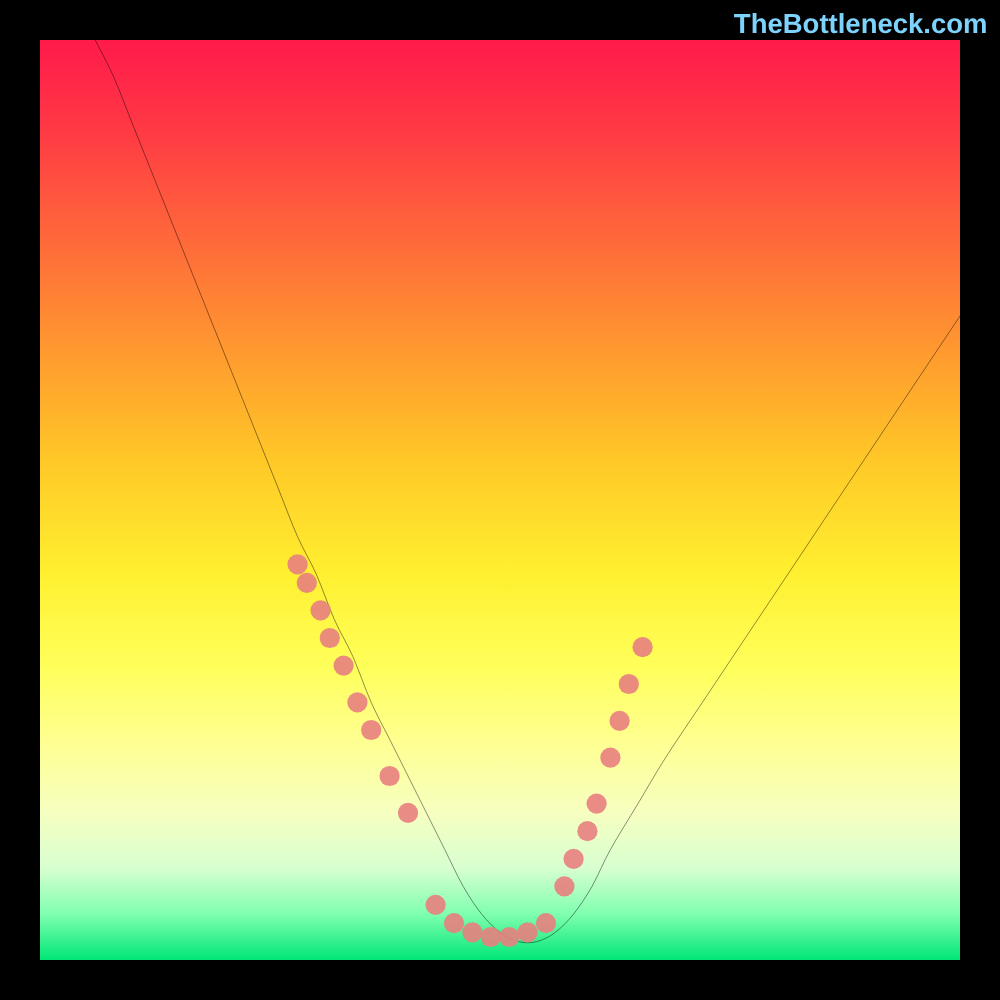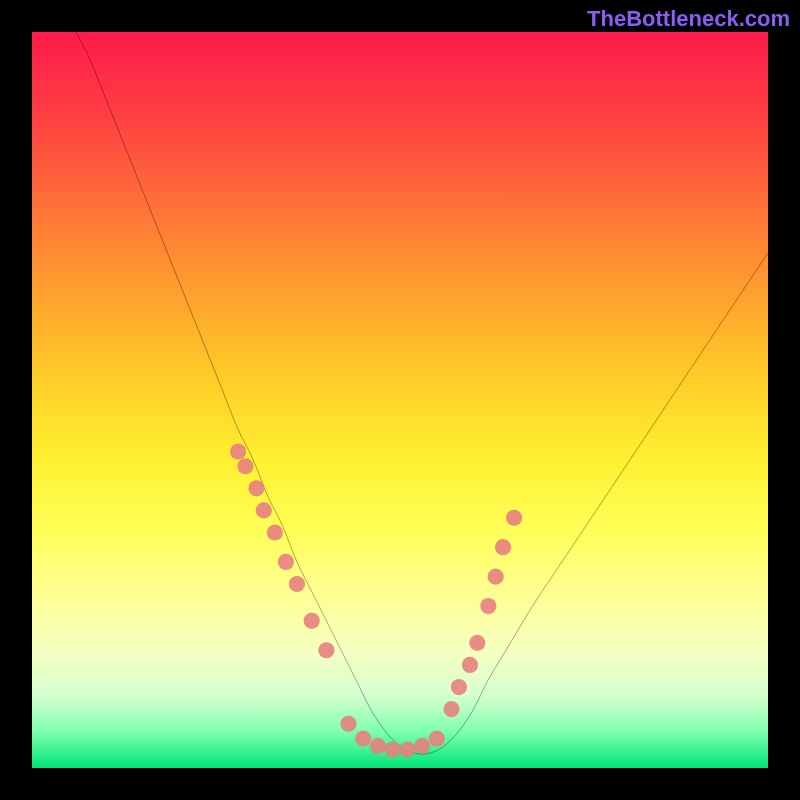--- a/index.html
+++ b/index.html
@@ -48,21 +48,21 @@
     position: absolute;
     inset: 0;
   }
   .watermark {
     position: absolute;
     top: 6px;
     right: 10px;
     font-family: Arial, Helvetica, sans-serif;
     font-size: 22px;
     font-weight: 600;
-    color: #8b5cf6;
+    color: #7dd3fc;
     letter-spacing: 0px;
     user-select: none;
   }
 </style>
 </head>
 <body>
 
 <div class="frame">
   <div class="plot">
     <div class="gradient"></div>

